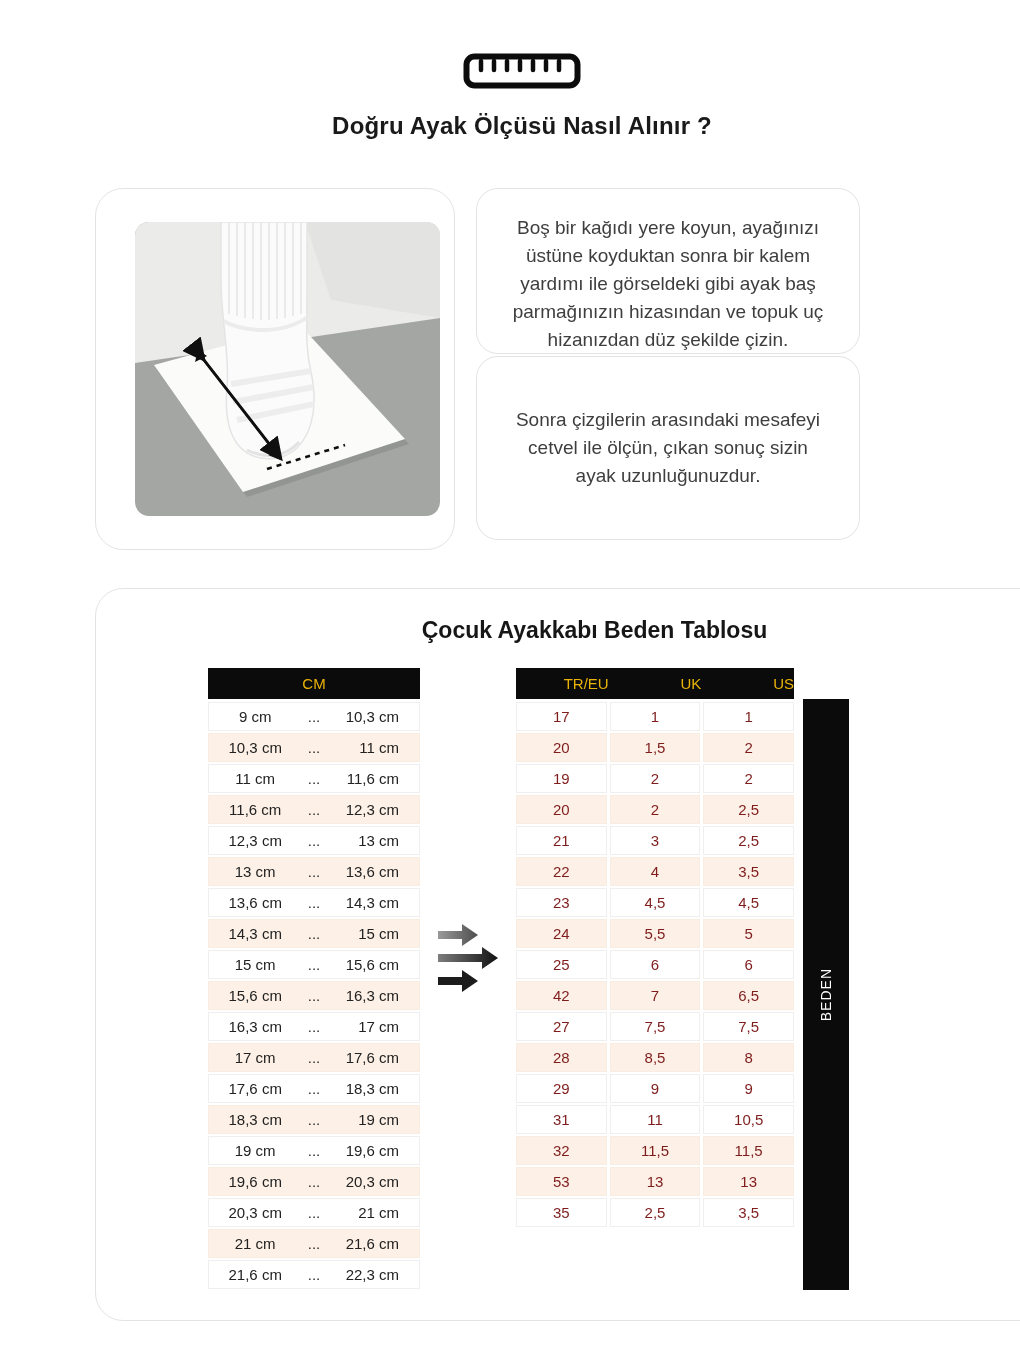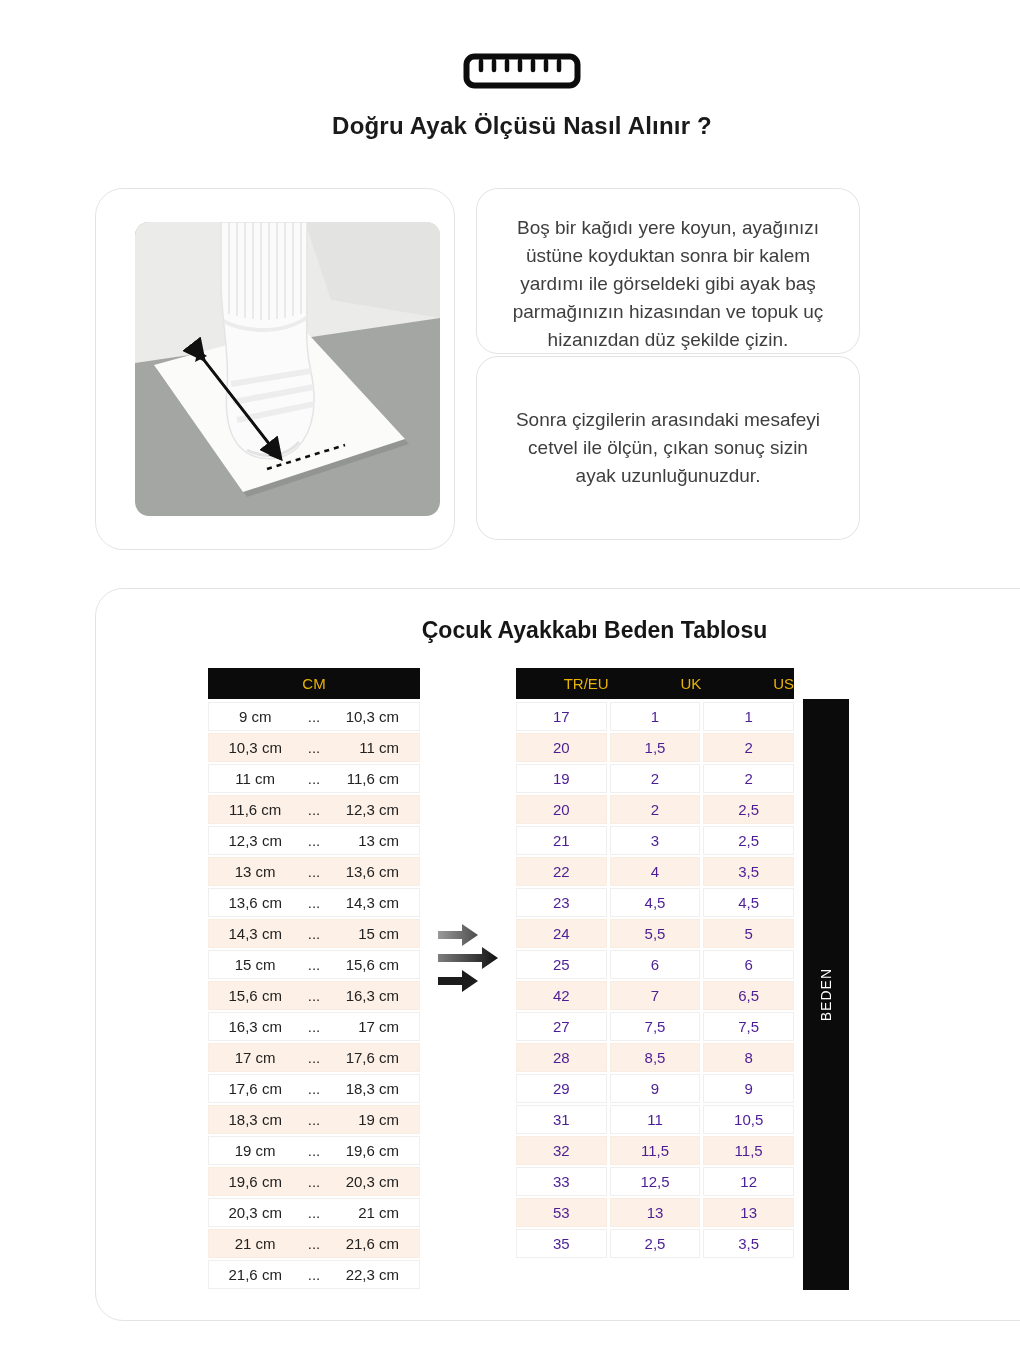--- a/index.html
+++ b/index.html
@@ -74,21 +74,21 @@
   .cm-row .c-from { flex: 0 0 44%; text-align: center; }
   .cm-row .c-sep  { flex: 0 0 12%; text-align: center; color: #2a2a2a; }
   .cm-row .c-to   { flex: 1; text-align: right; padding-right: 20px; }
 
   .intl-row {
     display: grid; grid-template-columns: 1fr 1fr 1fr; column-gap: 3px;
     margin-bottom: 2px;
   }
   .intl-row span {
     height: 29px; line-height: 28px; text-align: center;
-    font-size: 15px; color: #4c1d95;
+    font-size: 15px; color: #7f1d1d;
     border: 1px solid #f1efed; background: #fff;
   }
   .intl-row.alt span { background: #fdf0e6; border-color: #f9ece1; }
 
   .arrows-icon { position: absolute; left: 340px; top: 333px; }
 
   .beden-bar {
     position: absolute; left: 707px; top: 110px;
     width: 46px; height: 591px; background: #0b0b0b;
     display: flex; align-items: center; justify-content: center;
@@ -376,25 +376,20 @@
         <div class="intl-row">
           <span>31</span>
           <span>11</span>
           <span>10,5</span>
         </div>
         <div class="intl-row alt">
           <span>32</span>
           <span>11,5</span>
           <span>11,5</span>
         </div>
-        <div class="intl-row">
-          <span>33</span>
-          <span>12,5</span>
-          <span>12</span>
-        </div>
         <div class="intl-row alt">
           <span>53</span>
           <span>13</span>
           <span>13</span>
         </div>
         <div class="intl-row">
           <span>35</span>
           <span>2,5</span>
           <span>3,5</span>
         </div>

